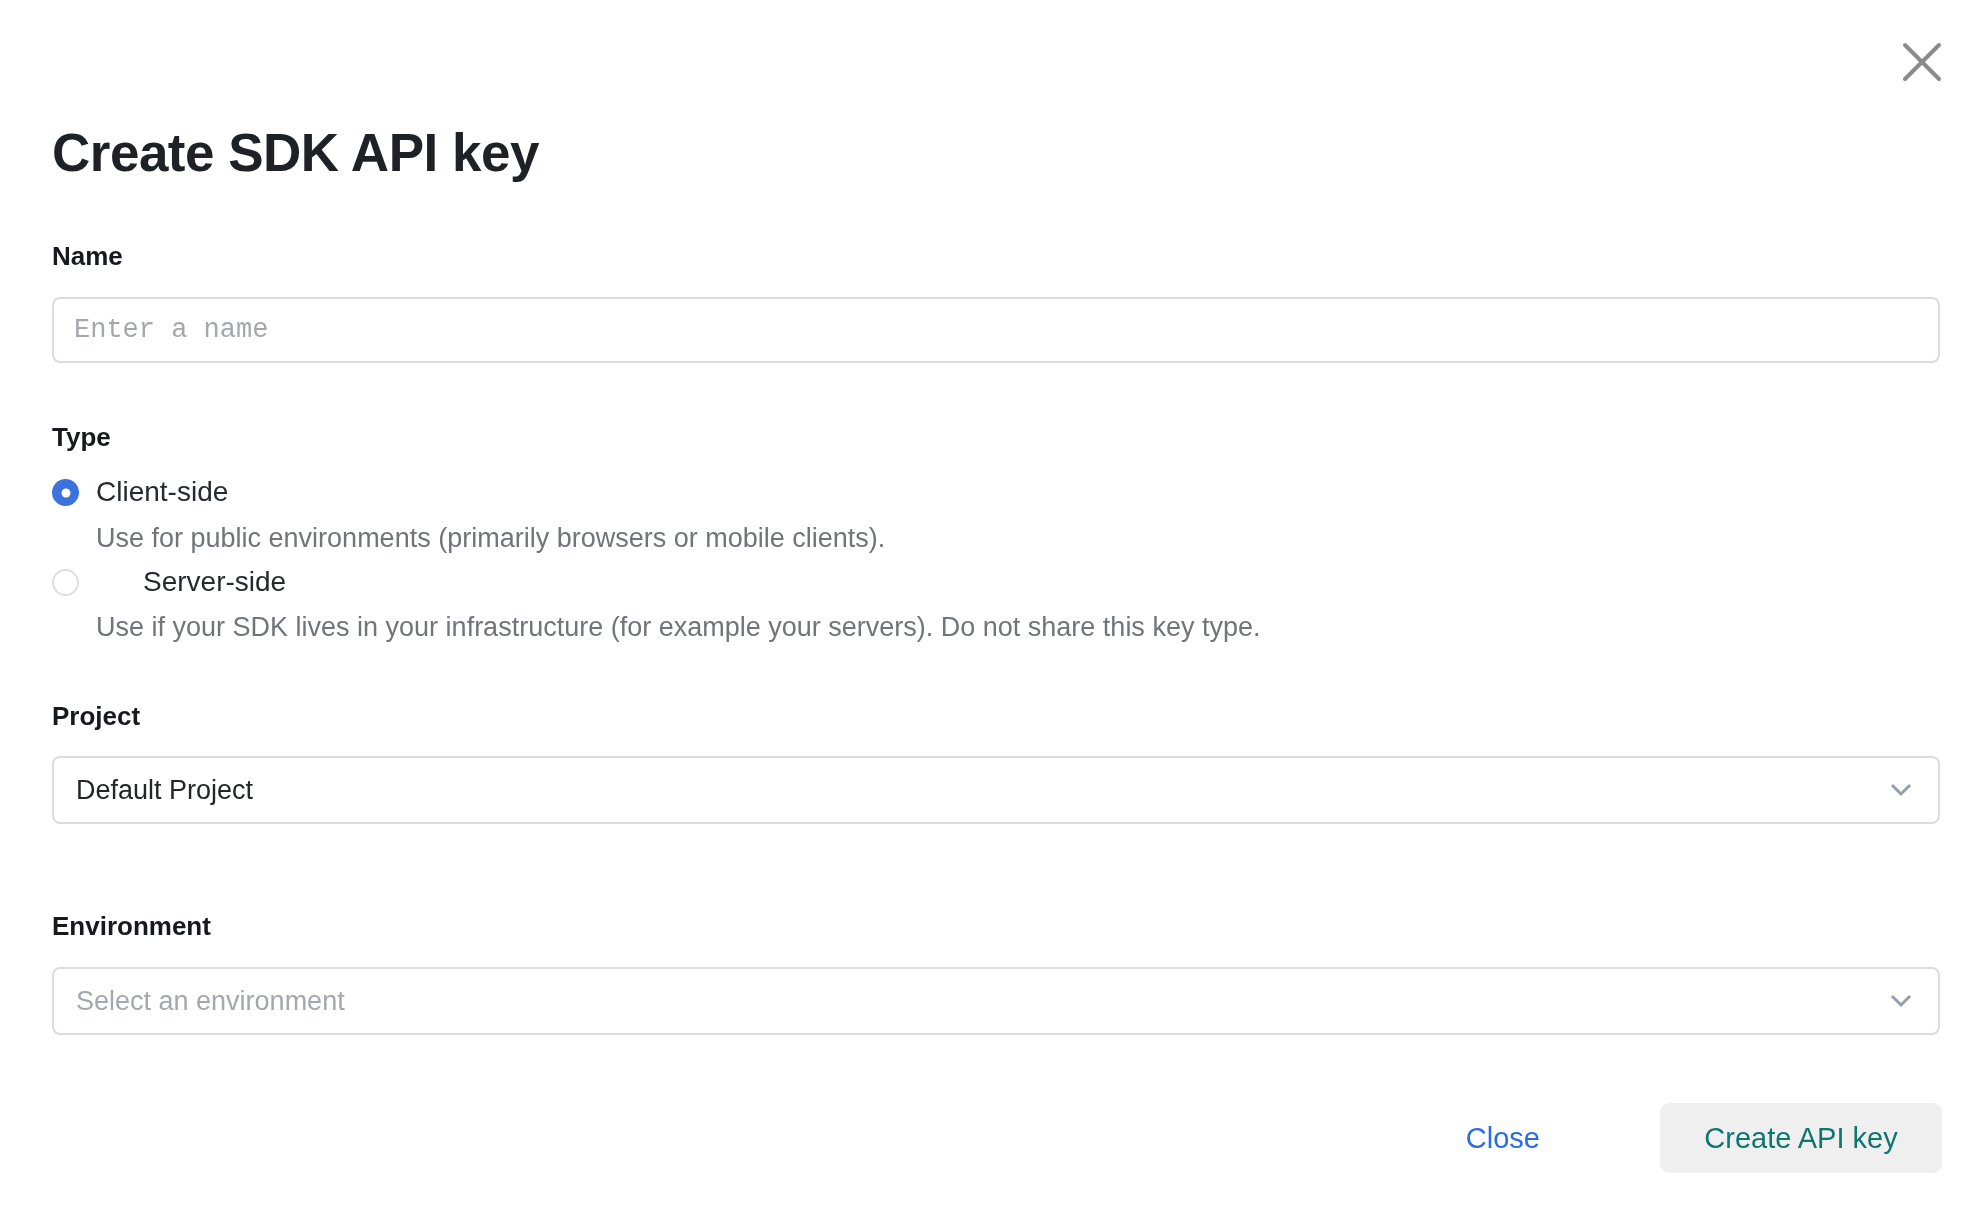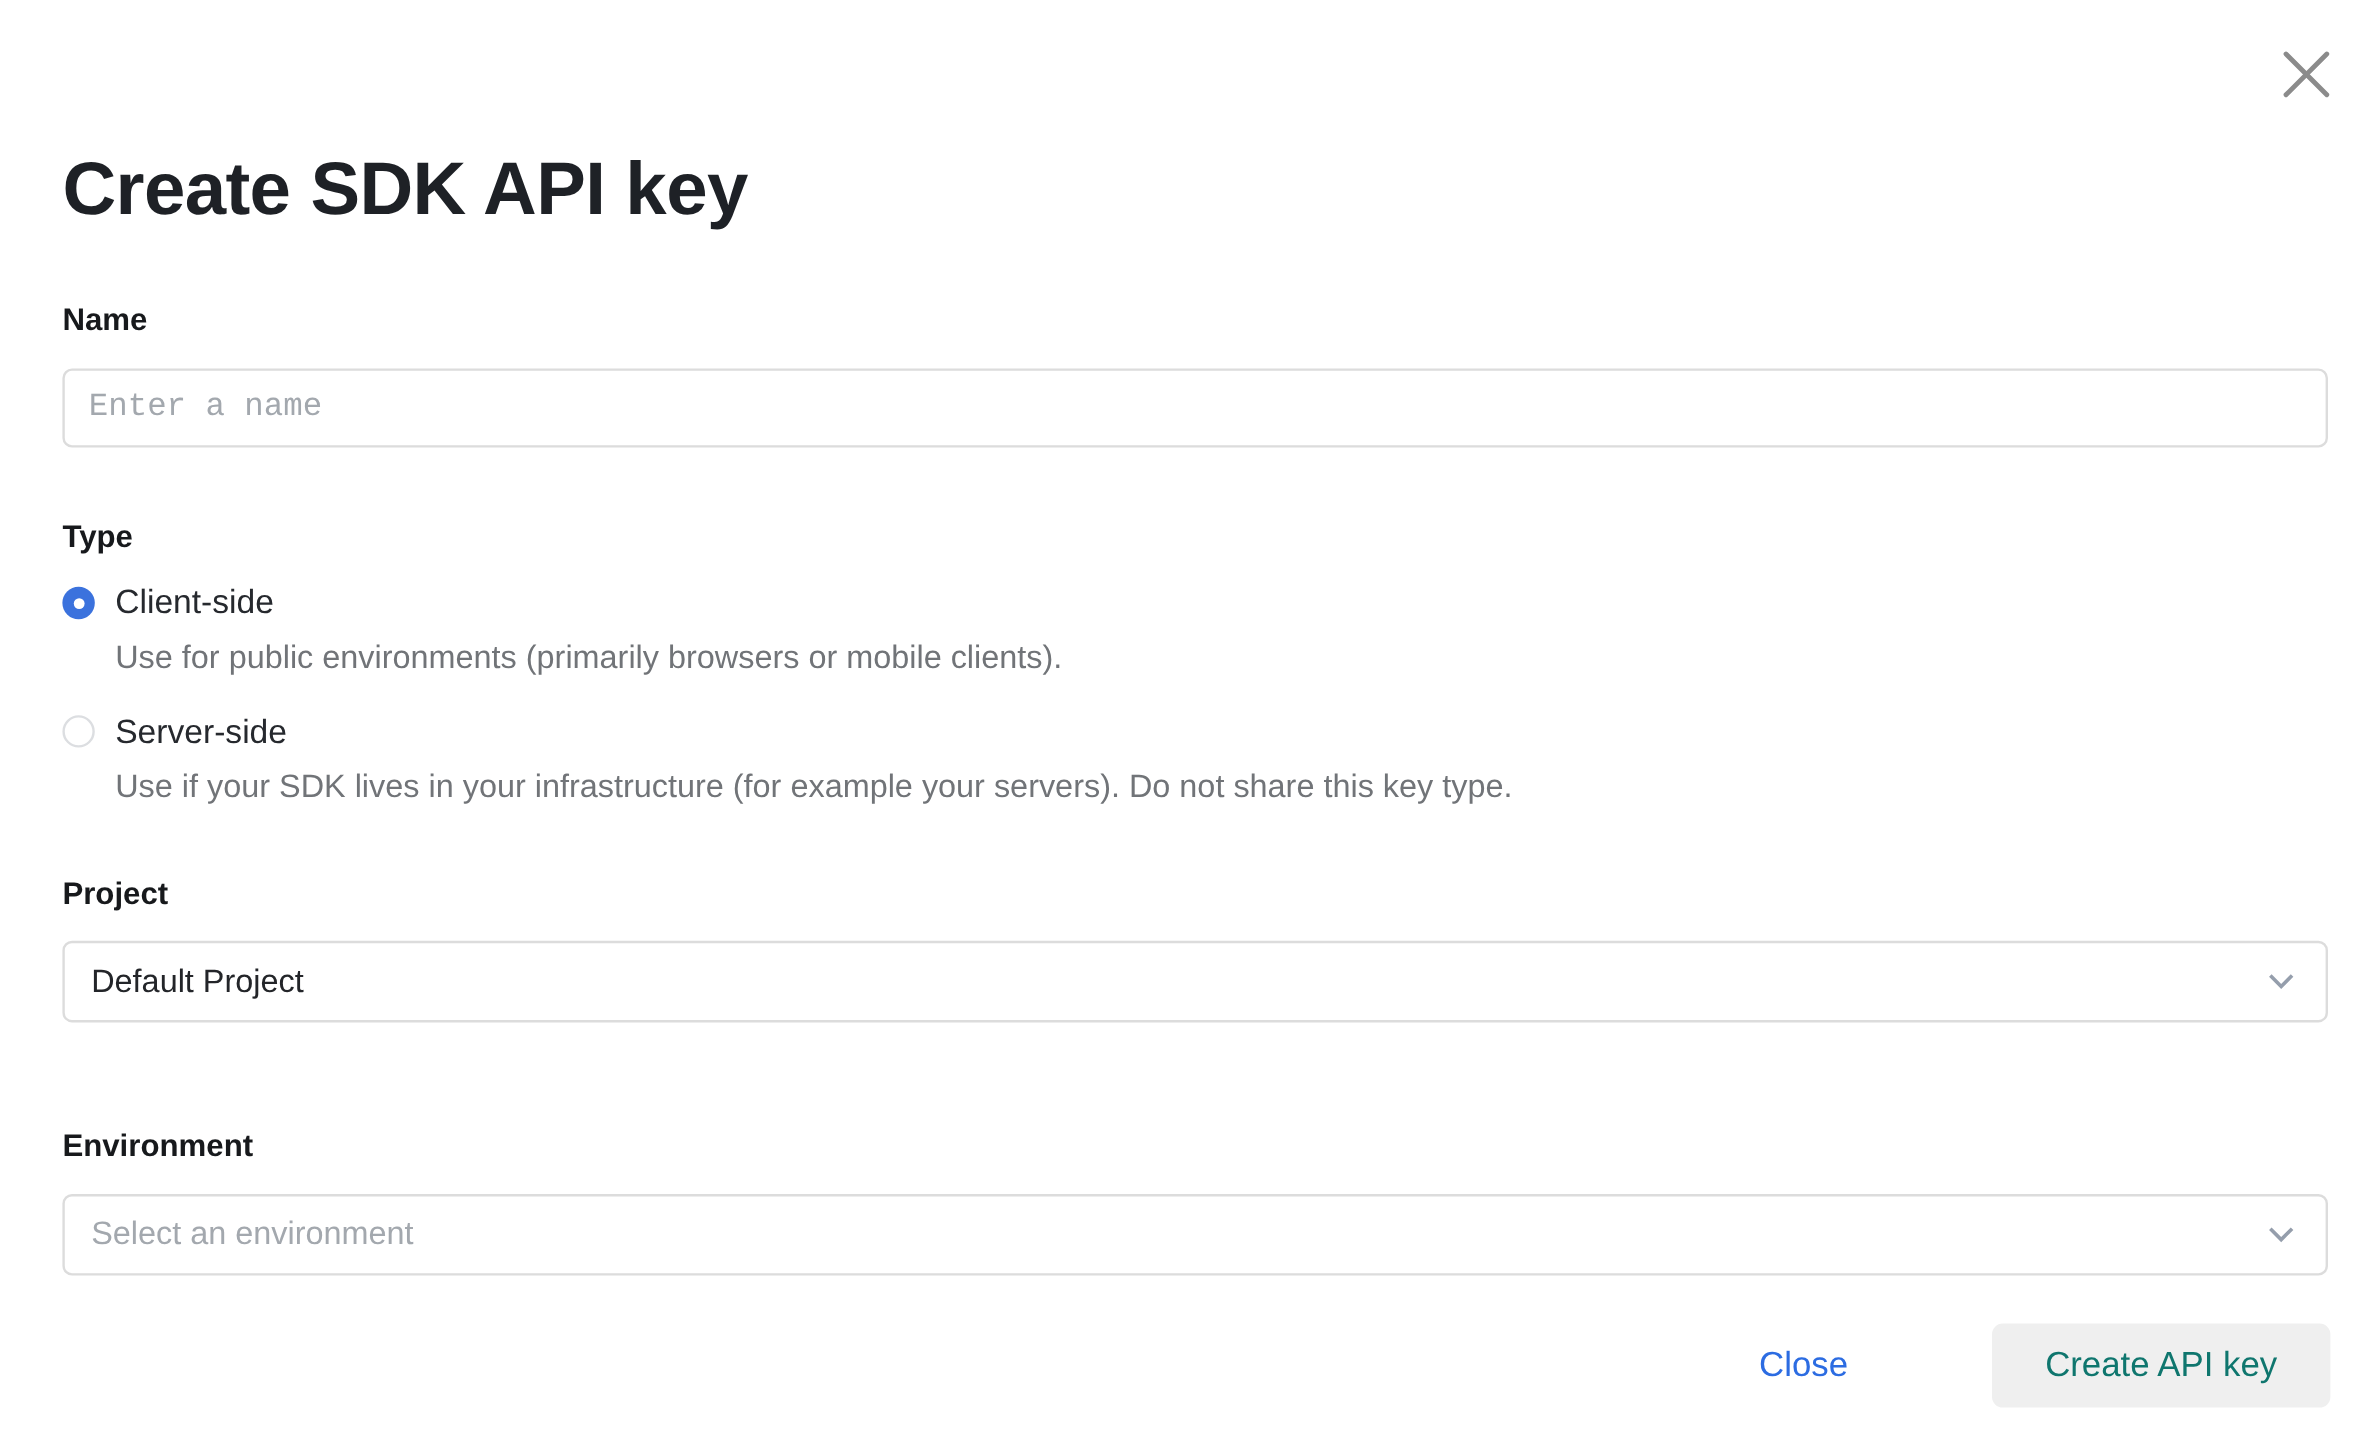--- a/index.html
+++ b/index.html
@@ -29,21 +29,21 @@
     align-items: center;
     justify-content: center;
     cursor: pointer;
     background: none;
     border: none;
   }
   .close-btn svg { display: block; }
 
   .dialog-title {
     padding-top: 124px;
-    font-size: 62px;
+    font-size: 53px;
     font-weight: 700;
     letter-spacing: -0.5px;
     color: #1e2126;
     line-height: 1.1;
   }
 
   .field-label {
     font-size: 26px;
     font-weight: 700;
     color: #17191c;
@@ -107,21 +107,21 @@
     color: #26292e;
     line-height: 1.1;
   }
   .radio-desc {
     margin-top: 14px;
     margin-left: 44px;
     font-size: 27px;
     color: #717478;
     line-height: 1.2;
   }
-  .radio-row.second { margin-top: 30px; }
+  .radio-row.second { margin-top: 12px; gap: 47px; }
 
   
   .select-box {
     margin-top: 26px;
     width: 1888px;
     height: 68px;
     border: 2px solid #dcdcdc;
     border-radius: 8px;
     padding: 17px 22px;
     display: flex;

